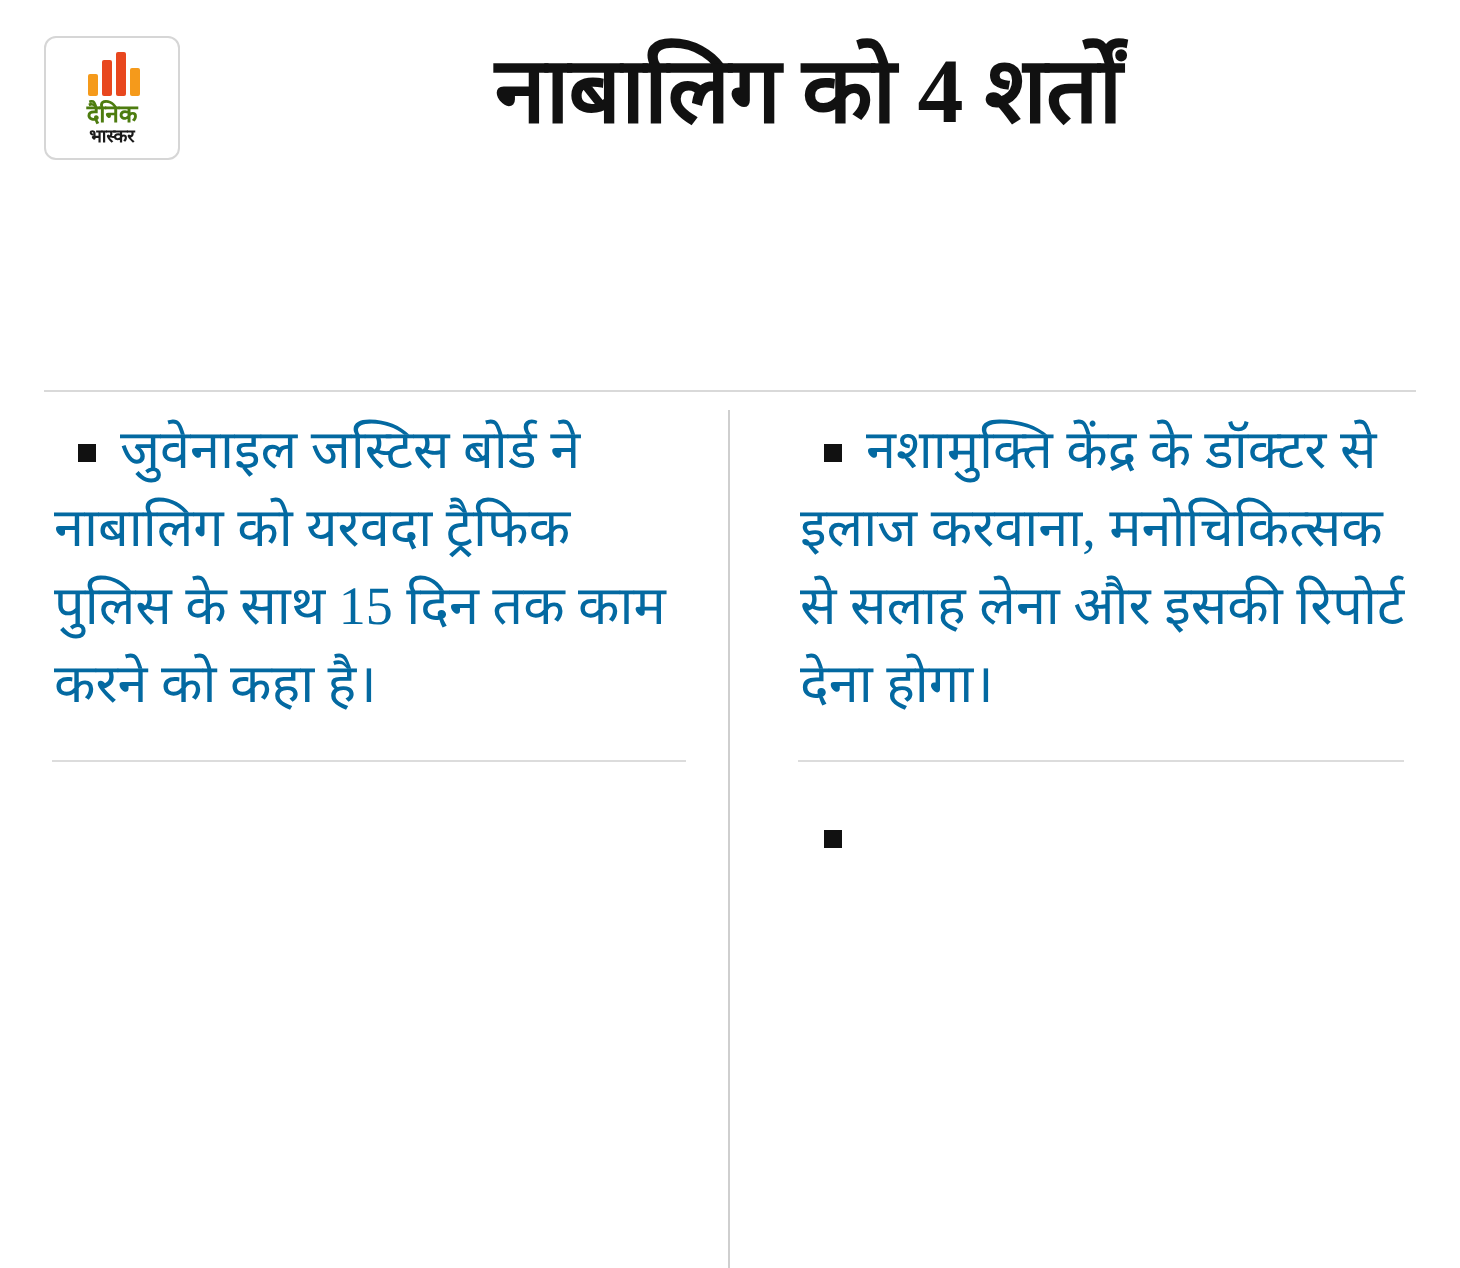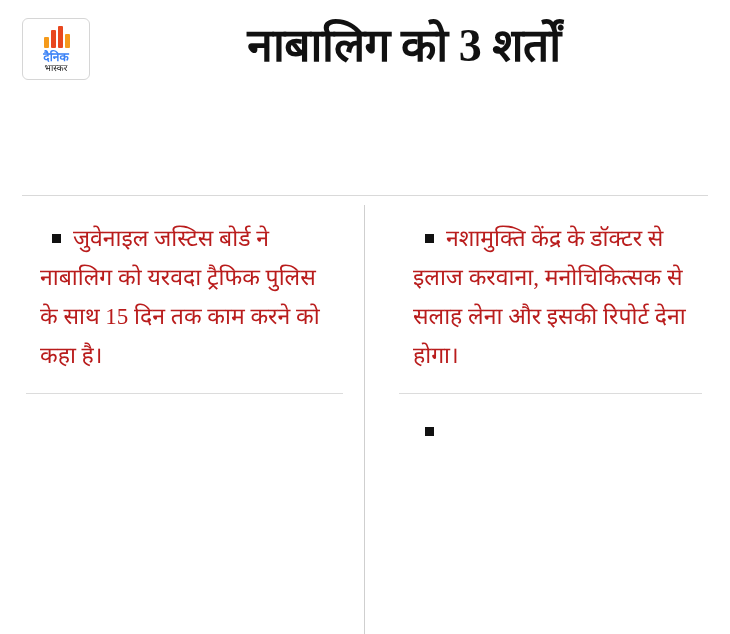--- a/index.html
+++ b/index.html
@@ -58,27 +58,28 @@
     border-radius: 1px;
   }
   .logo-mark .bar.b1 { left: 1px;  height: 11px; background: #f59a1b; }
   .logo-mark .bar.b2 { left: 8px;  height: 18px; background: #e8471f; }
   .logo-mark .bar.b3 { left: 15px; height: 22px; background: #e8471f; }
   .logo-mark .bar.b4 { left: 22px; height: 14px; background: #f59a1b; }
   .logo-text-1 {
     font-size: 12px;
     font-weight: bold;
     line-height: 12px;
-    color: #3b82f6;
+    color: #4d7c0f;
     letter-spacing: 0px;
   }
   .logo-text-2 {
     font-size: 9px;
     line-height: 11px;
     color: #1a1a1a;
+    font-weight: bold;
   }
 
   .headline {
     flex: 1 1 auto;
     margin: 0;
     padding: 0 4px 0 14px;
     text-align: center;
     font-size: 46px;
     line-height: 56px;
     font-weight: bold;
@@ -118,25 +119,25 @@
   .col {
     width: 365px;
     box-sizing: border-box;
     padding: 0 24px;
   }
   .col.left  { padding-left: 26px; padding-right: 18px; }
   .col.right { padding-left: 34px; padding-right: 24px; }
 
   .bullet-item {
     position: relative;
-    font-size: 23px;
+    font-size: 27px;
     line-height: 39px;
-    color: #b91c1c;
+    color: #0369a1;
     padding: 0;
-    margin: 14px;
+    margin: 1px;
   }
   .bullet-item .sq {
     display: inline-block;
     width: 9px;
     height: 9px;
     background: #111111;
     margin-right: 12px;
     margin-left: 12px;
     vertical-align: 3px;
   }
@@ -160,21 +161,21 @@
         <span class="bar b1"></span>
         <span class="bar b2"></span>
         <span class="bar b3"></span>
         <span class="bar b4"></span>
       </div>
       <div class="logo-text-1">दैनिक</div>
       <div class="logo-text-2">भास्कर</div>
     </div>
 
     <h1 class="headline">
-      <span class="line">नाबालिग को 3 शर्तों</span>
+      <span class="line">नाबालिग को 4 शर्तों</span>
     </h1>
   </div>
 
   <div class="divider-top"></div>
 
   <div class="columns">
     <div class="vline"></div>
 
     <div class="col left">
       <p class="bullet-item">

